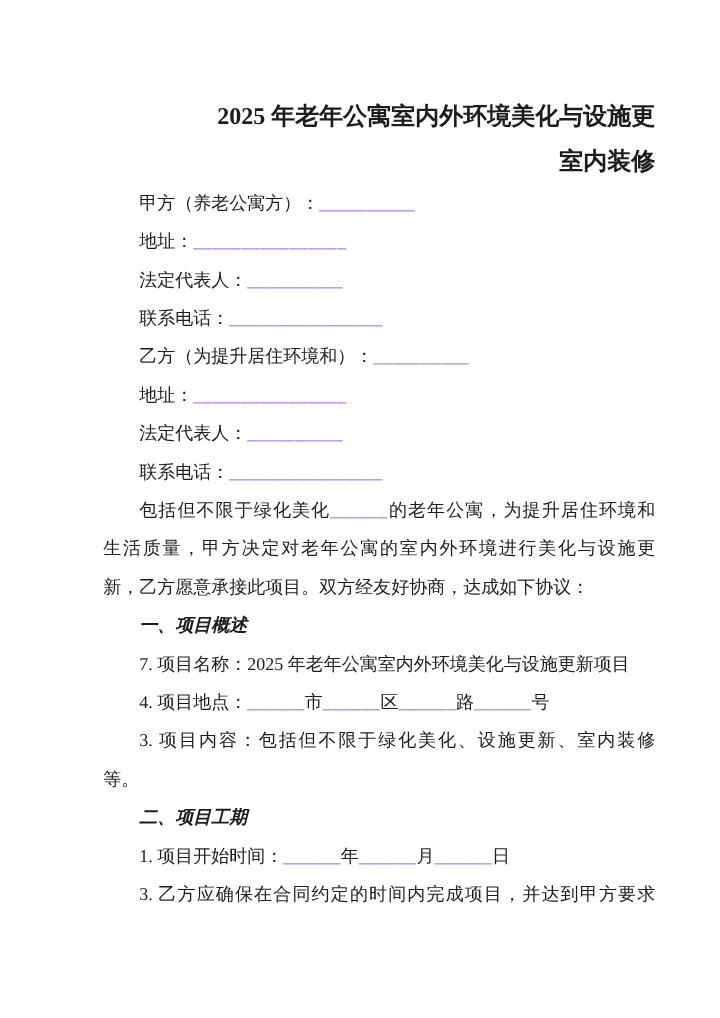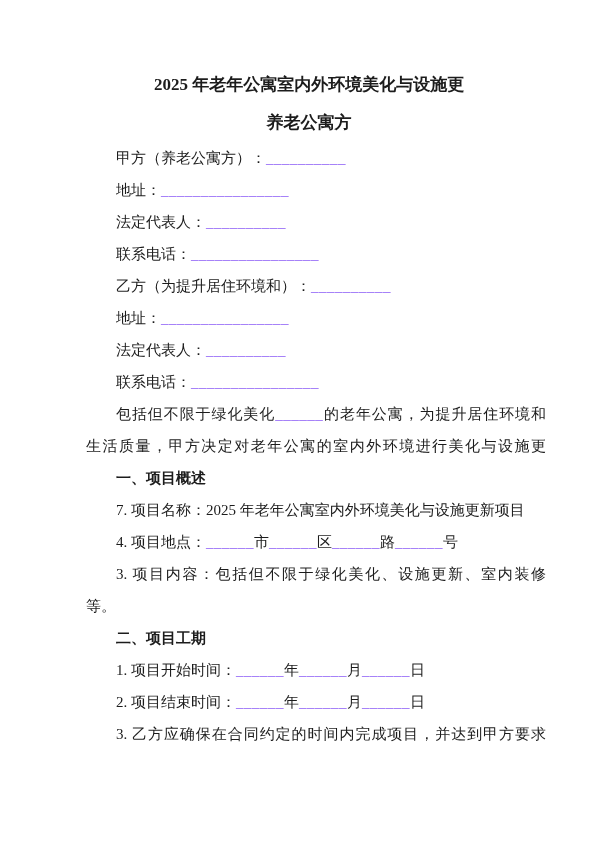--- a/index.html
+++ b/index.html
@@ -9,50 +9,50 @@
     height: 848px;
     box-sizing: border-box;
     background: #ffffff;
     padding: 66px 54px 0 86px;
     font-family: "Liberation Serif", "DejaVu Serif", serif;
     color: #1c1c1c;
     font-size: 15px;
     overflow: hidden;
   }
   .title {
-    font-size: 17px;
+    font-size: 20px;
     font-weight: bold;
     line-height: 38px;
-    text-align: center;
-    margin: 0 0 0 -14px;
+    text-align: right;
+    margin: 12px 0 0 -14px;
     padding: 0;
   }
   .title .tline { display: block; white-space: nowrap; }
   p.line {
     margin: 0;
     padding: 0;
     line-height: 32px;
     text-align: left;
   }
   p.indent { text-indent: 30px; }
-  p.heading { font-weight: bold; }
+  p.heading { font-weight: bold; font-style: italic; }
   p.stretch { text-align: justify; text-align-last: justify; }
   .blank {
     color: #8b5cf6;
     letter-spacing: 0.5px;
   }
 </style>
 </head>
 <body>
 
 <div class="page">
 
   <h1 class="title">
     <span class="tline">2025 年老年公寓室内外环境美化与设施更</span>
-    <span class="tline">养老公寓方</span>
+    <span class="tline">室内装修</span>
   </h1>
 
   <p class="line indent"><span>甲方（养老公寓方）：</span><span class="blank">__________</span></p>
 
   <p class="line indent"><span>地址：</span><span class="blank">________________</span></p>
 
   <p class="line indent"><span>法定代表人：</span><span class="blank">__________</span></p>
 
   <p class="line indent"><span>联系电话：</span><span class="blank">________________</span></p>
 
@@ -61,32 +61,32 @@
   <p class="line indent"><span>地址：</span><span class="blank">________________</span></p>
 
   <p class="line indent"><span>法定代表人：</span><span class="blank">__________</span></p>
 
   <p class="line indent"><span>联系电话：</span><span class="blank">________________</span></p>
 
   <p class="line indent stretch"><span>包括但不限于绿化美化</span><span class="blank">______</span><span>的老年公寓，为提升居住环境和</span></p>
 
   <p class="line stretch">生活质量，甲方决定对老年公寓的室内外环境进行美化与设施更</p>
 
+  <p class="line">新，乙方愿意承接此项目。双方经友好协商，达成如下协议：</p>
 
   <p class="line indent heading">一、项目概述</p>
 
   <p class="line indent">7. 项目名称：2025 年老年公寓室内外环境美化与设施更新项目</p>
 
   <p class="line indent"><span>4. 项目地点：</span><span class="blank">______</span><span>市</span><span class="blank">______</span><span>区</span><span class="blank">______</span><span>路</span><span class="blank">______</span><span>号</span></p>
 
   <p class="line indent stretch">3. 项目内容：包括但不限于绿化美化、设施更新、室内装修</p>
 
   <p class="line">等。</p>
 
   <p class="line indent heading">二、项目工期</p>
 
   <p class="line indent"><span>1. 项目开始时间：</span><span class="blank">______</span><span>年</span><span class="blank">______</span><span>月</span><span class="blank">______</span><span>日</span></p>
 
-  <p class="line indent"><span>2. 项目结束时间：</span><span class="blank">______</span><span>年</span><span class="blank">______</span><span>月</span><span class="blank">______</span><span>日</span></p>
 
   <p class="line indent stretch">3. 乙方应确保在合同约定的时间内完成项目，并达到甲方要求</p>
 
 </div>
 
 </body></html>

